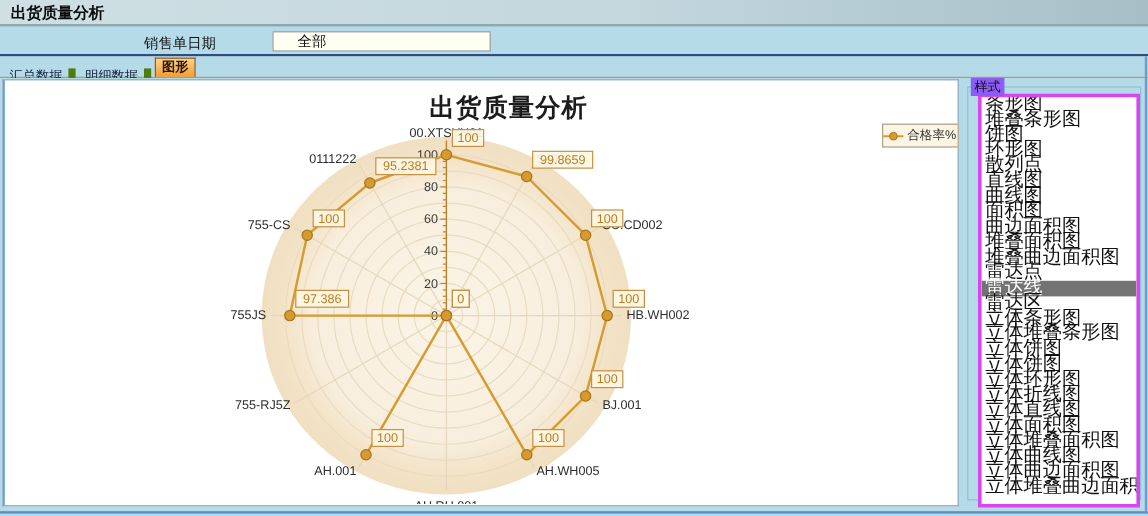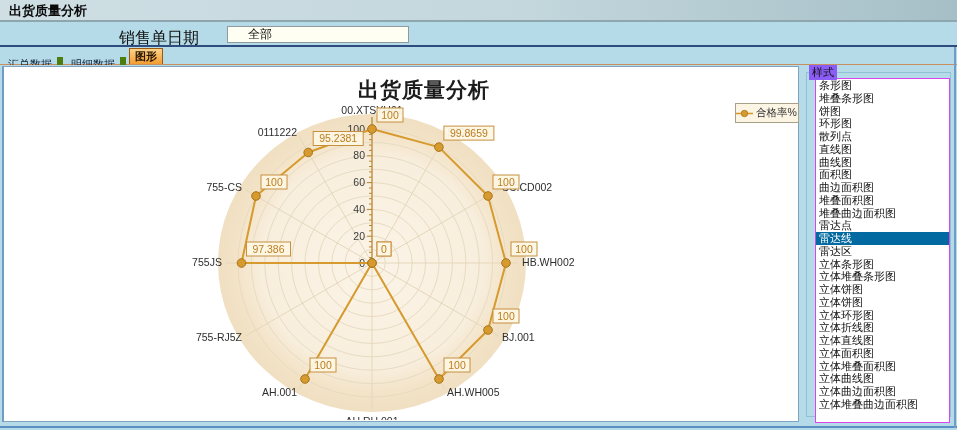--- a/index.html
+++ b/index.html
@@ -14,21 +14,21 @@
     position:absolute;left:0;top:0;width:957px;height:22px;
     background:linear-gradient(to right,#cfdfe4 0%,#c3d7dd 55%,#a6bfc7 100%);
     border-bottom:2px solid #8ea7ae;
     line-height:22px;font-weight:bold;font-size:13px;color:#0a0a0a;
     padding-left:9px;box-sizing:border-box;
   }
   .filterbar{
     position:absolute;left:0;top:24px;width:957px;height:21px;
     background:#b5dbe9;border-bottom:2px solid #2e4c7e;
   }
-  .filterbar .flabel{position:absolute;left:108px;top:4px;width:102px;text-align:center;font-size:16px;color:#111;}
+  .filterbar .flabel{position:absolute;left:120px;top:4px;width:102px;text-align:left;font-size:12px;color:#111;}
   .filterbar input{
     position:absolute;left:227px;top:2px;width:140px;height:13px;
     background:#fffef2;border:1px solid #8f9a9f;font-size:12px;padding:1px 20px;
     font-family:inherit;color:#111;
   }
   .tabrow{
     position:absolute;left:0;top:47px;width:957px;height:17px;
     background:#b5dbe9;border-bottom:1px solid #c98f5f;
   }
   .tab{
@@ -77,25 +77,25 @@
   .style-group .gbox{
     position:absolute;left:0;top:7px;width:145px;height:345px;
     border:1px solid #8fc0d4;box-sizing:border-box;
   }
   .style-group .gtitle{
     position:absolute;left:3px;top:0px;background:#8b5cf6;padding:0 3px;
     font-size:11px;color:#111;z-index:2;
   }
   .style-list{
     position:absolute;left:9px;top:13px;width:135px;height:345px;
-    background:#fff;border:1px solid #d946ef;box-sizing:border-box;
-    overflow:hidden;font-size:11px;color:#111;
+    background:#fff;border:3px solid #d946ef;box-sizing:border-box;
+    overflow:hidden;font-size:16px;color:#111;
   }
   .style-item{height:12.75px;line-height:12.5px;padding-left:3px;white-space:nowrap;cursor:default;}
-  .style-item.selected{background:#0369a1;color:#fff;}
+  .style-item.selected{background:#737373;color:#fff;}
   
   .frame-bottom{position:absolute;left:0;top:426px;width:957px;height:2px;background:#5b8ec2;}
   .frame-right{position:absolute;left:954px;top:47px;width:2px;height:381px;background:#6f9dc7;}
 </style>
 </head>
 <body>
 
 <div class="titlebar">出货质量分析</div>
 
 <div class="filterbar">

